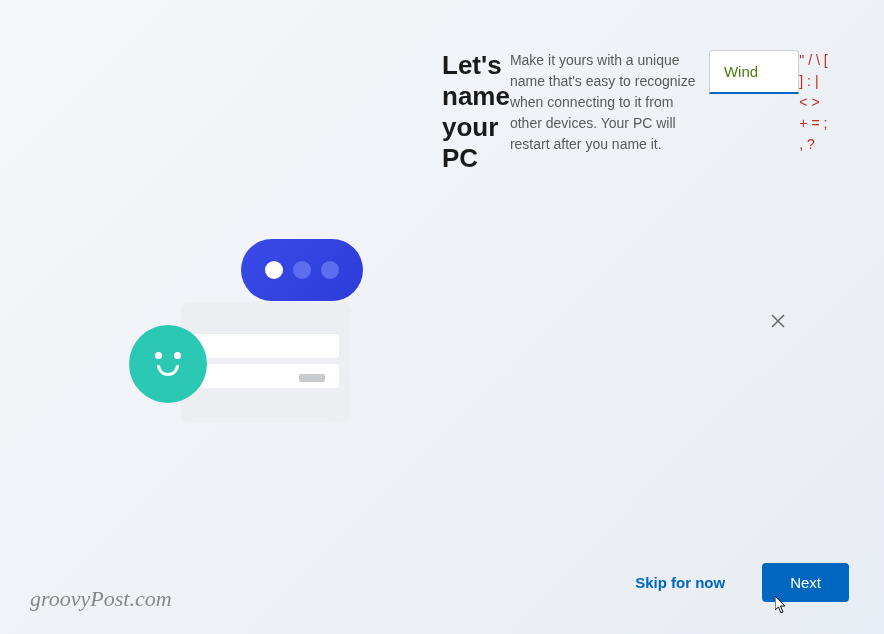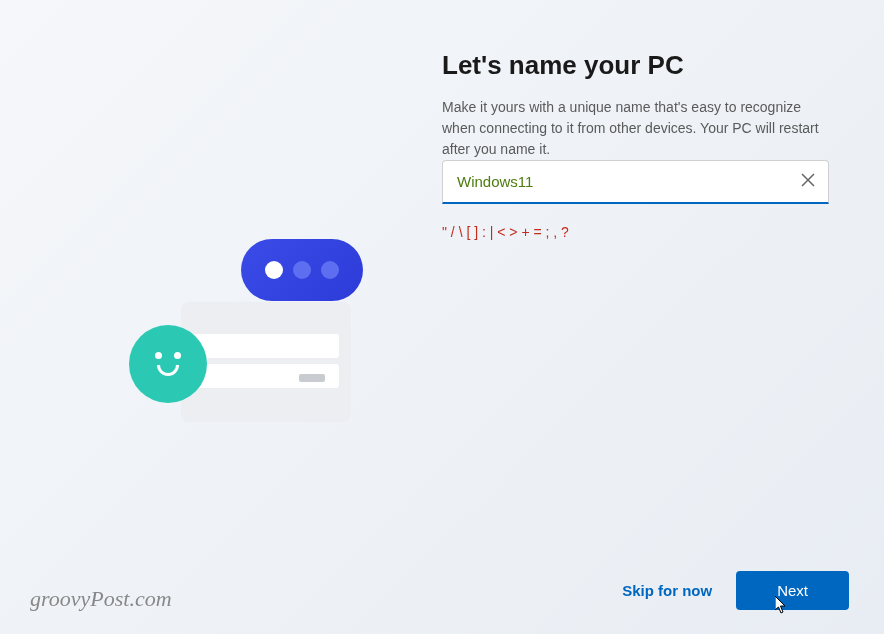--- a/index.html
+++ b/index.html
@@ -24,21 +24,21 @@
       width: 50%;
       position: relative;
       display: flex;
       align-items: center;
       justify-content: center;
     }
     .right-panel {
       width: 50%;
       padding: 50px 55px 20px 0;
       display: flex;
-      flex-direction: column;
+      flex-direction: row;
     }
     .title {
       font-size: 26px;
       font-weight: 600;
       color: #1a1a1a;
       margin-bottom: 16px;
     }
     .subtitle {
       font-size: 14px;
       color: #5a5a5a;
@@ -76,38 +76,38 @@
       width: 14px;
       height: 14px;
     }
     .error-text {
       color: #c42b1c;
       font-size: 14px;
       line-height: 1.5;
     }
     .footer {
       position: absolute;
-      bottom: 24px;
+      bottom: 32px;
       right: 35px;
       display: flex;
-      gap: 24px;
+      gap: 37px;
       align-items: center;
     }
     .skip-link {
       color: #0067c0;
       font-size: 15px;
       font-weight: 600;
       cursor: pointer;
       text-decoration: none;
     }
     .next-btn {
       background: #0067c0;
       color: #fff;
       border: none;
-      padding: 11px 41px;
+      padding: 11px 28px;
       font-size: 15px;
       border-radius: 4px;
       cursor: pointer;
       font-weight: 400;
     }
     .watermark {
       position: absolute;
       bottom: 22px;
       left: 30px;
       font-family: Georgia, serif;

